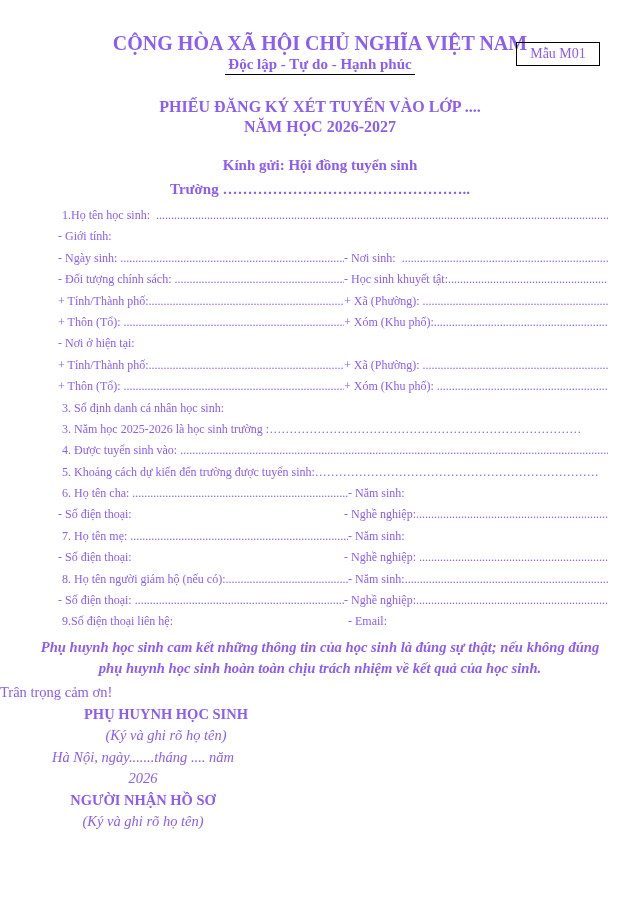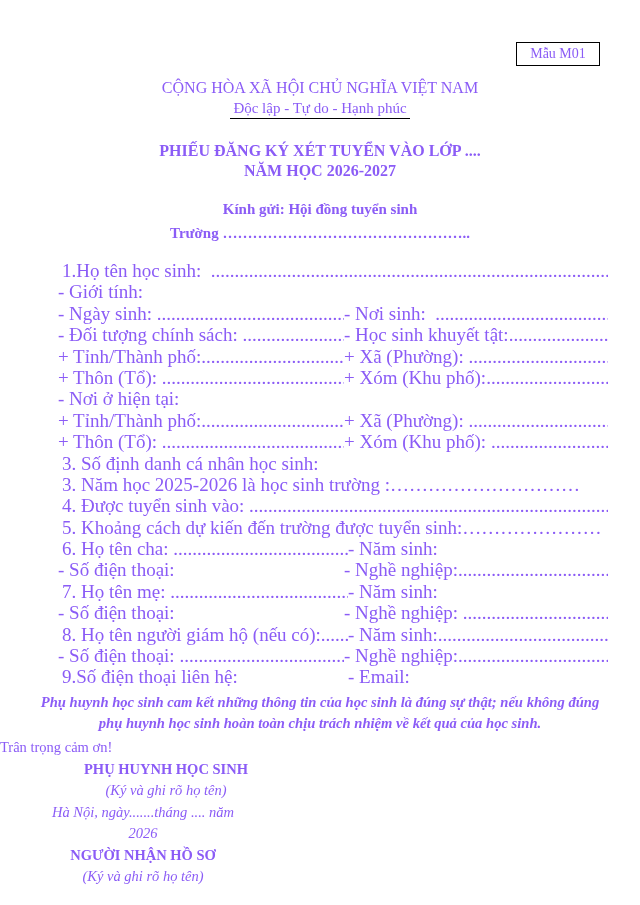--- a/index.html
+++ b/index.html
@@ -6,30 +6,30 @@
   .page {
     position:relative; width:640px; height:905px; background:#ffffff;
     font-family:"Liberation Serif","DejaVu Serif",serif; color:#8b5cf6;
     overflow:hidden;
   }
   .badge {
     position:absolute; top:42px; left:516px; width:82px; height:22px;
     border:1px solid #000; display:flex; align-items:center; justify-content:center;
     font-size:14px;
   }
-  .nat-title { padding-top:78px; text-align:center; font-weight:normal; font-size:16px; line-height:19px; }
+  .nat-title { padding-top:34px; text-align:center; font-weight:bold; font-size:20px; line-height:19px; }
   .motto-wrap { text-align:center; margin-top:2px; }
   .motto {
-    display:inline-block; font-weight:normal; font-size:15px;
+    display:inline-block; font-weight:bold; font-size:15px;
     border-bottom:1.5px solid #000; padding:0 3px 1px 3px;
   }
   .form-title { margin-top:22px; text-align:center; font-weight:bold; font-size:16px; line-height:20px; }
   .salutation { margin-top:19px; text-align:center; font-weight:bold; font-size:15px; line-height:18px; }
   .school-line { margin-top:6px; text-align:center; font-weight:bold; font-size:15px; line-height:18px; }
-  .form { margin-top:18px; padding-left:58px; padding-right:32px; font-size:19px; }
+  .form { margin-top:7px; padding-left:58px; padding-right:32px; font-size:12px; }
   .fline { display:flex; height:21.4px; line-height:21.4px; white-space:nowrap; overflow:hidden; }
   .fline.num { padding-left:4px; }
   .fcol { display:flex; overflow:hidden; }
   .fcol.full { flex:1; }
   .fcol.left { width:286px; flex:none; }
   .fcol.right { flex:1; }
   .flabel { white-space:pre; flex:none; }
   .fdots { flex:1; overflow:hidden; white-space:nowrap; }
   .fdots.endshort { margin-right:26px; }
   .fdots.endshort2 { margin-right:8px; }

